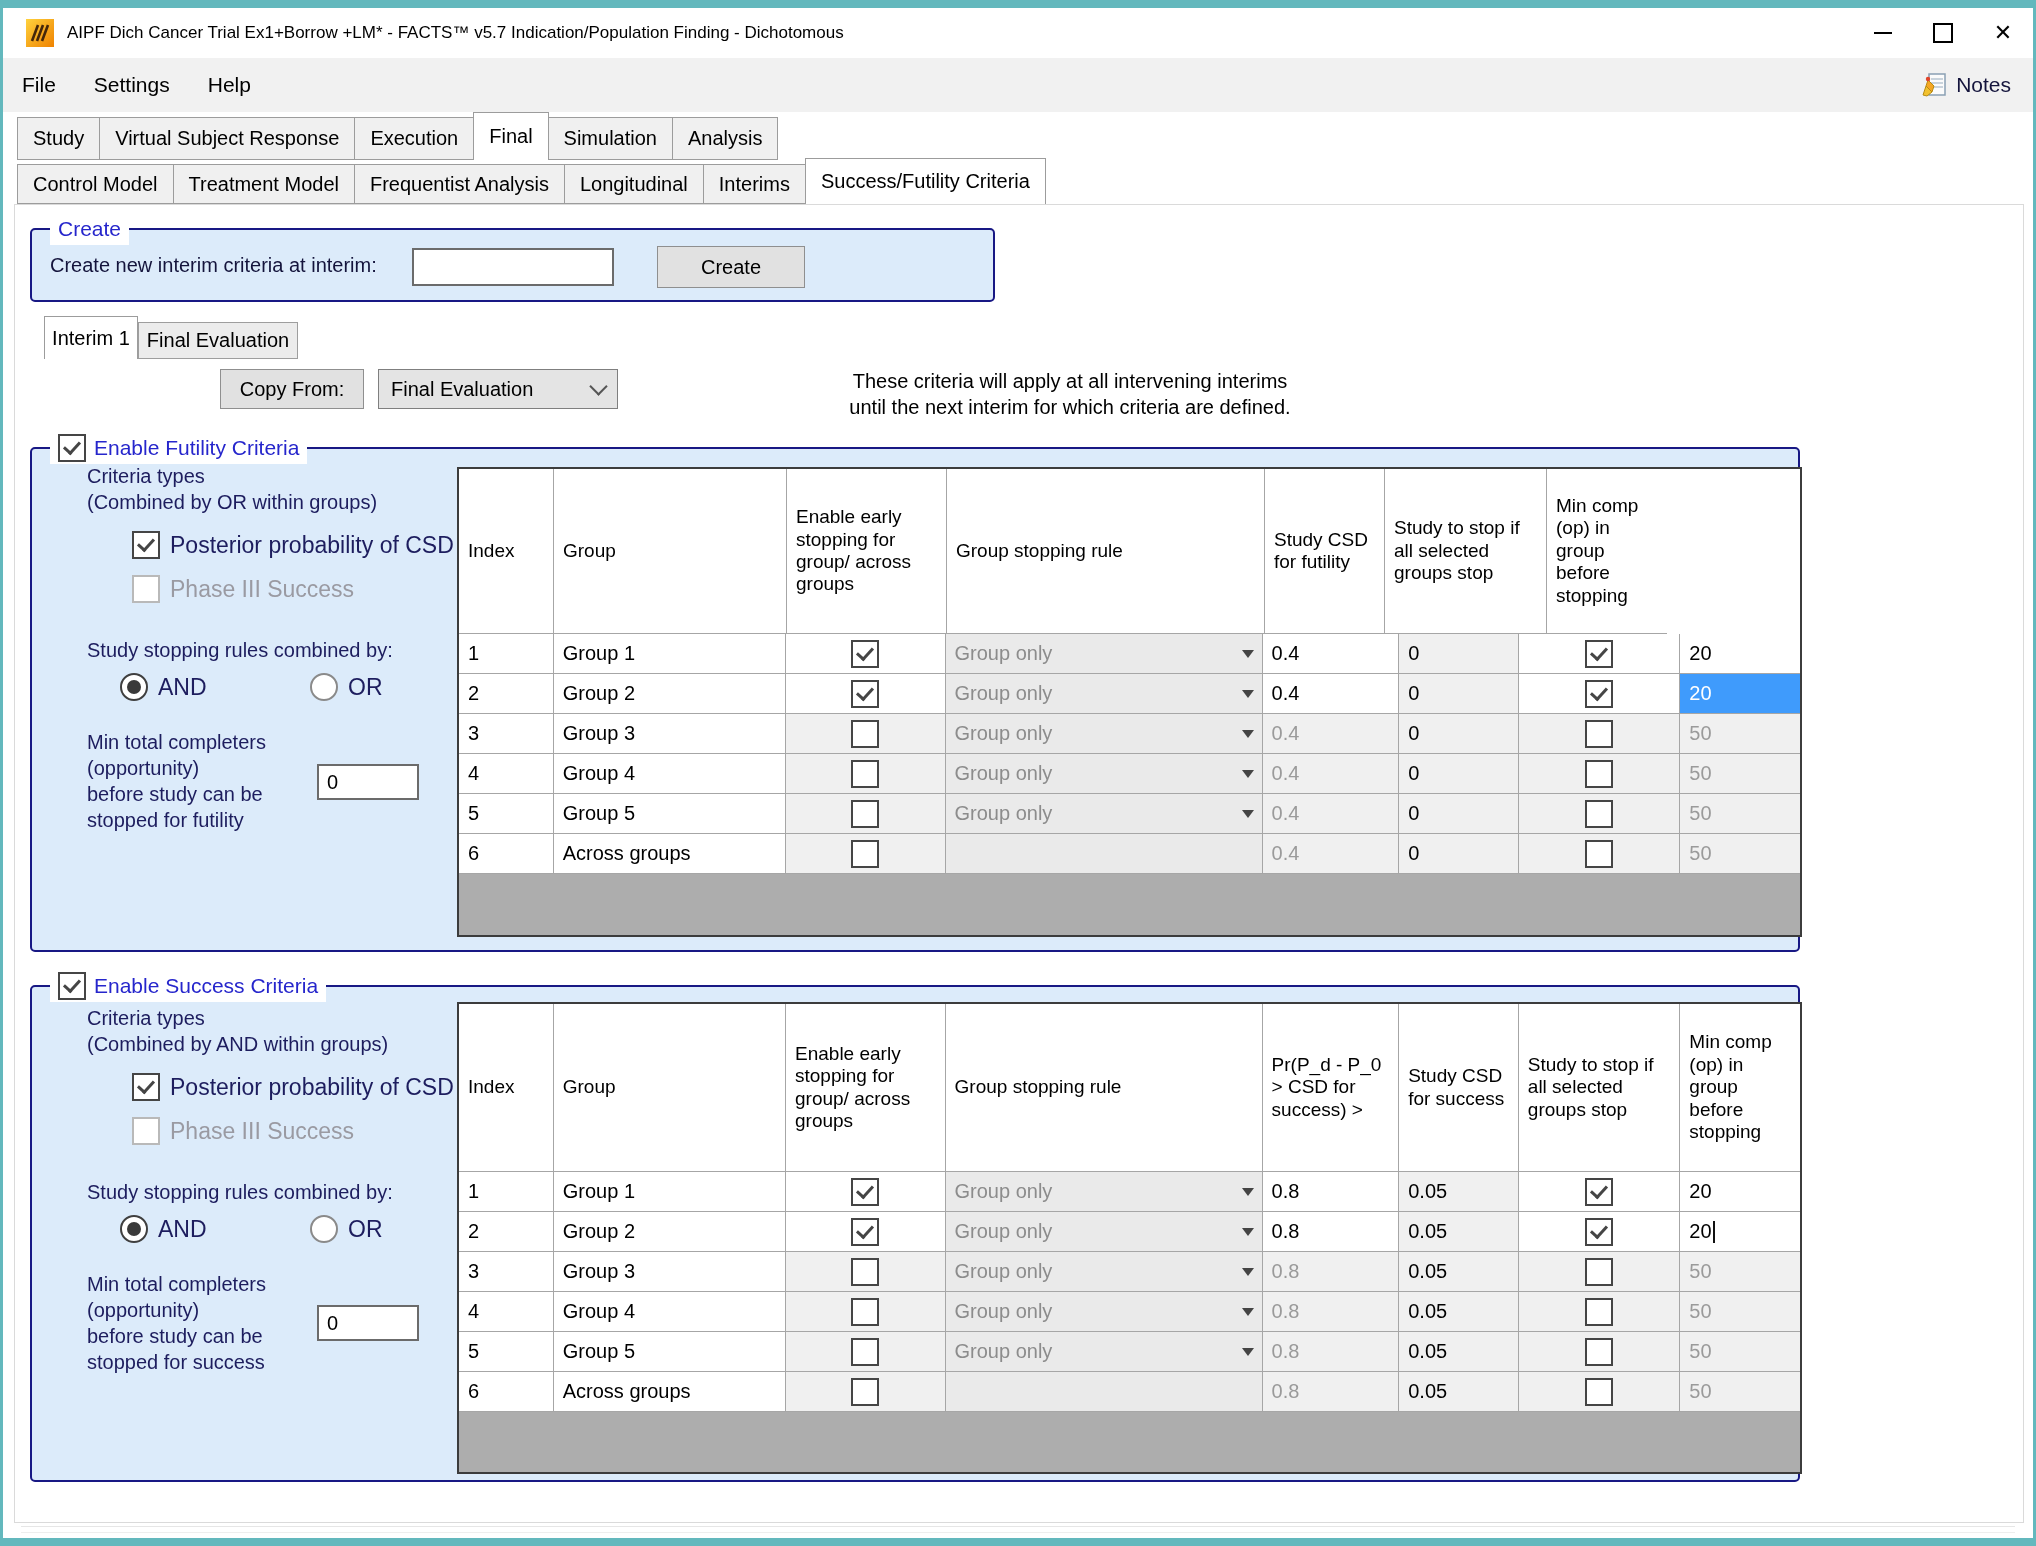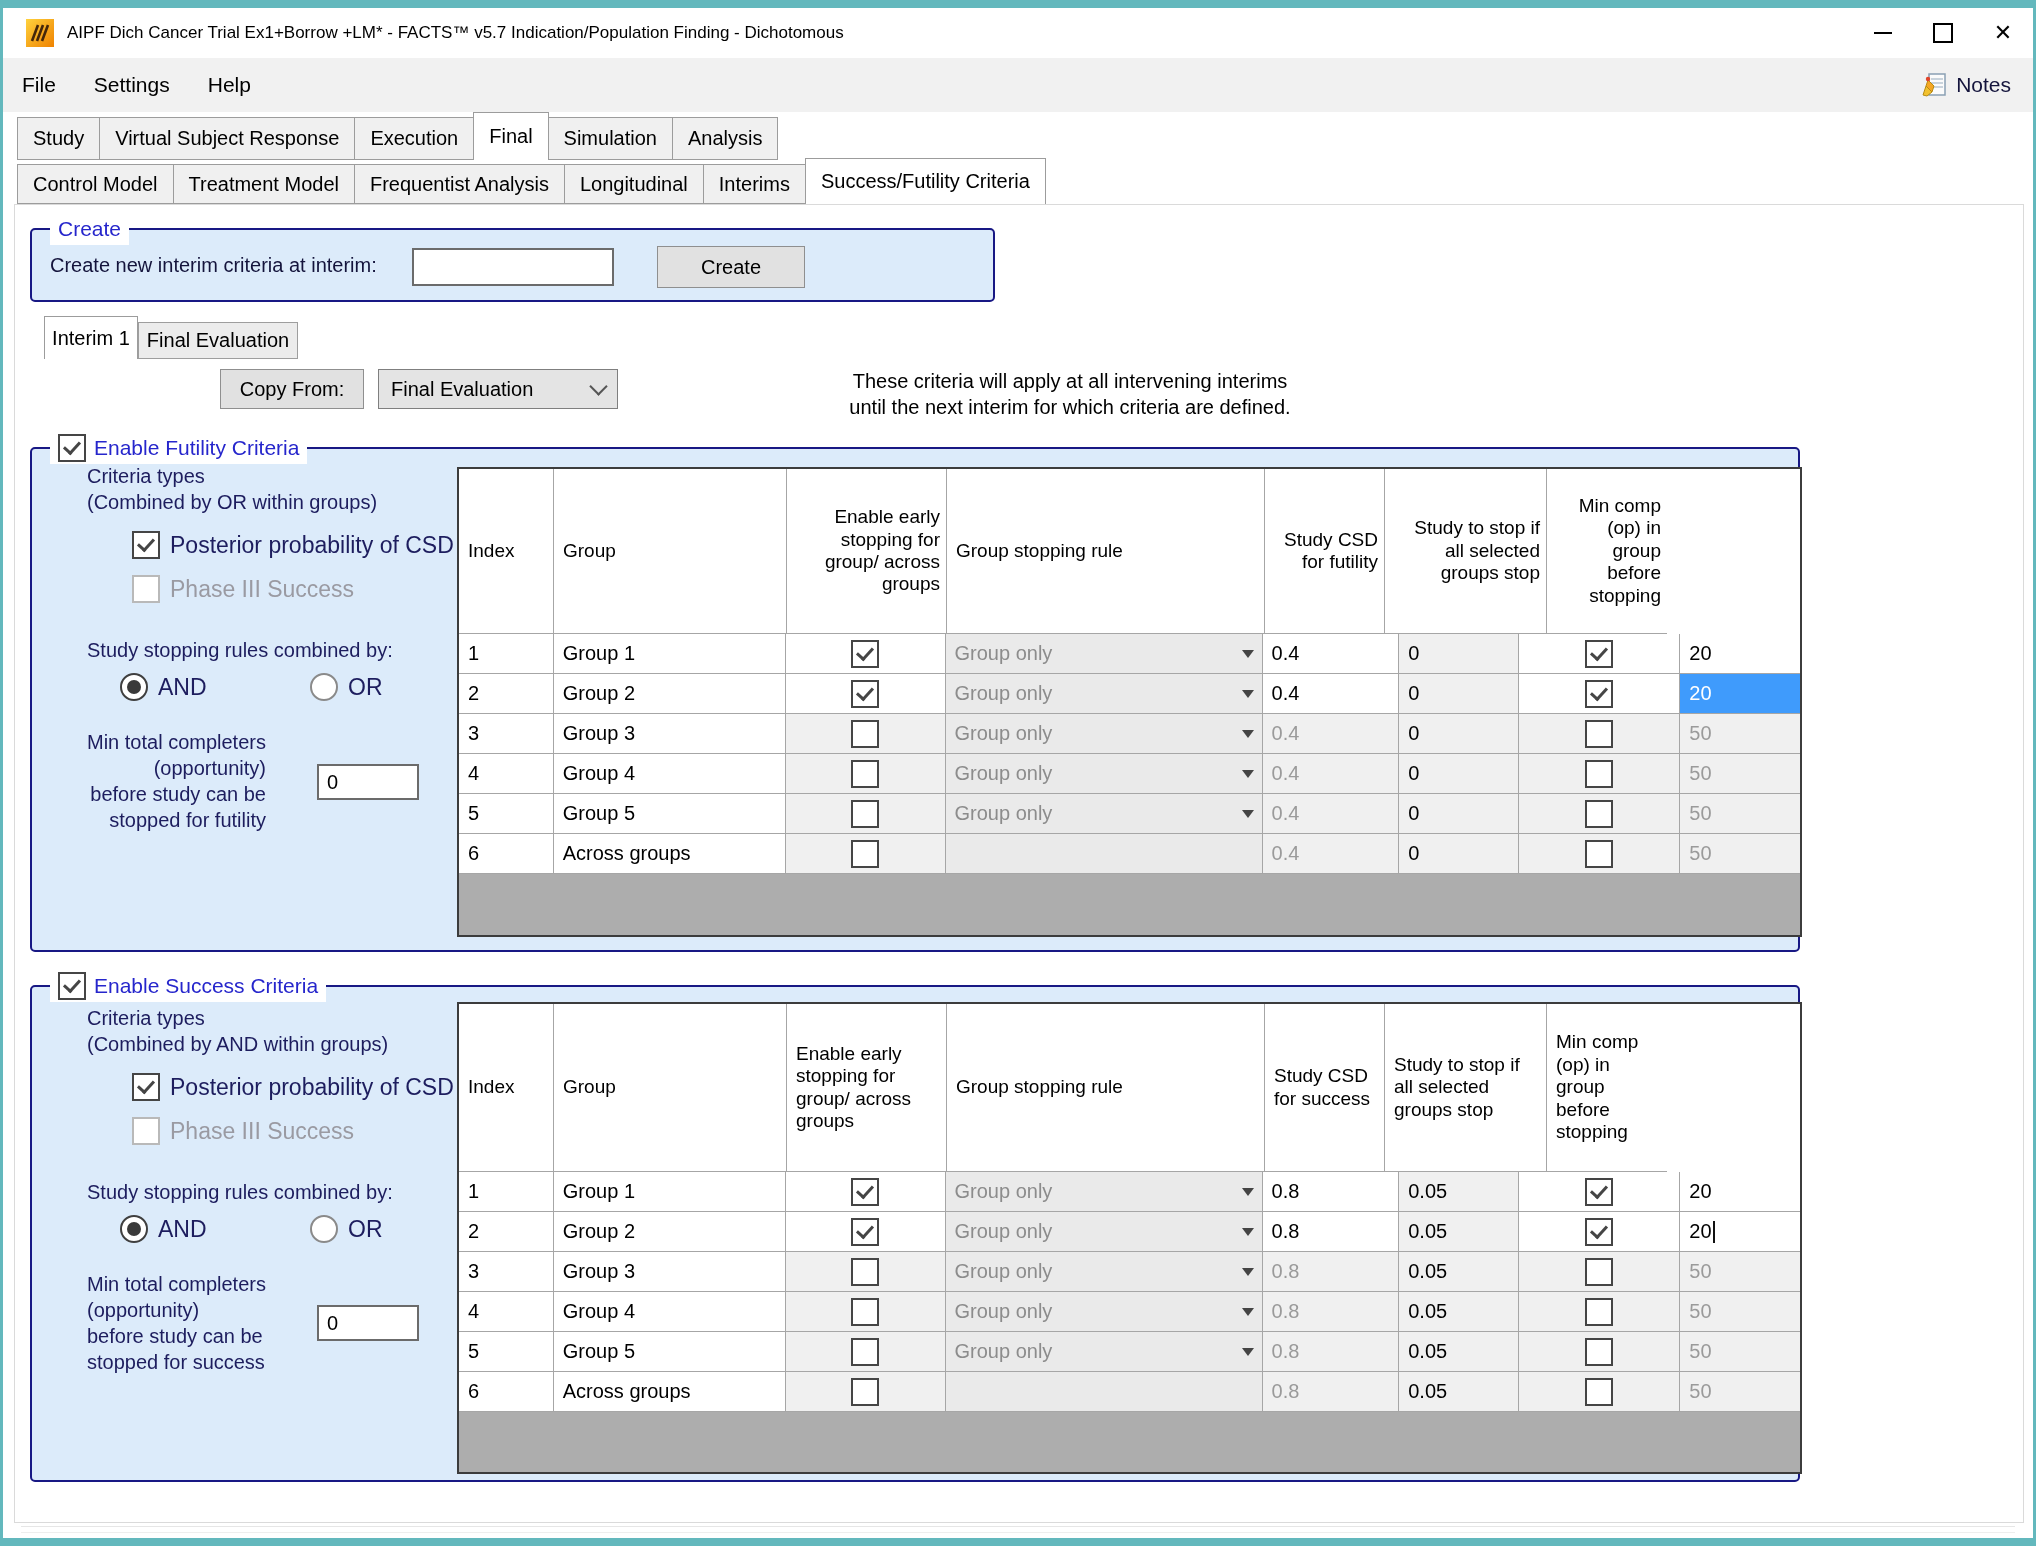--- a/index.html
+++ b/index.html
@@ -189,21 +189,21 @@
 <div class="btn" style="position:absolute;left:220px;top:369px;width:144px;height:40px;">Copy From:</div>
 <div class="combo" style="position:absolute;left:378px;top:369px;width:240px;height:40px;">
   <span>Final Evaluation</span>
   <span class="chev"></span>
 </div>
 <div class="note-block">
   <div>These criteria will apply at all intervening interims</div>
   <div>until the next interim for which criteria are defined.</div>
 </div>
 
-<div class="gbox" style="left:30px;top:447px;width:1770px;height:505px;text-align:right;">
+<div class="gbox" style="left:30px;top:447px;width:1770px;height:505px;">
   <div class="legend">
     <span class="cb checked"></span>
     <span class="gtitle">Enable Futility Criteria</span>
   </div>
   <div class="plabel" style="left:55px;top:16px;">Criteria types</div>
   <div class="plabel" style="left:55px;top:42px;">(Combined by OR within groups)</div>
   <div class="row-ctl" style="left:100px;top:82px;">
     <span class="cb checked"></span>
     <span class="ctl-label">Posterior probability of CSD</span>
   </div>
@@ -387,20 +387,21 @@
 before study can be
 stopped for success</div>
   <div class="inputbox" style="position:absolute;left:285px;top:318px;width:102px;height:36px;">0</div>
 
   <div class="dtable succ" style="left:425px;top:15px;width:1345px;height:472px;">
     <div class="trow thead">
       <div class="td c1">Index</div>
       <div class="td c2">Group</div>
       <div class="td c3">Enable early stopping for group/ across groups</div>
       <div class="td c4">Group stopping rule</div>
+      <div class="td c5">Pr(P_d - P_0 &gt; CSD for success) &gt;</div>
       <div class="td c6">Study CSD for success</div>
       <div class="td c7">Study to stop if all selected groups stop</div>
       <div class="td c8">Min comp (op) in group before stopping</div>
     </div>
 
       <div class="trow brow">
         <div class="td c1">1</div>
         <div class="td c2">Group 1</div>
         <div class="td c3">
           <span class="cb checked"></span>

